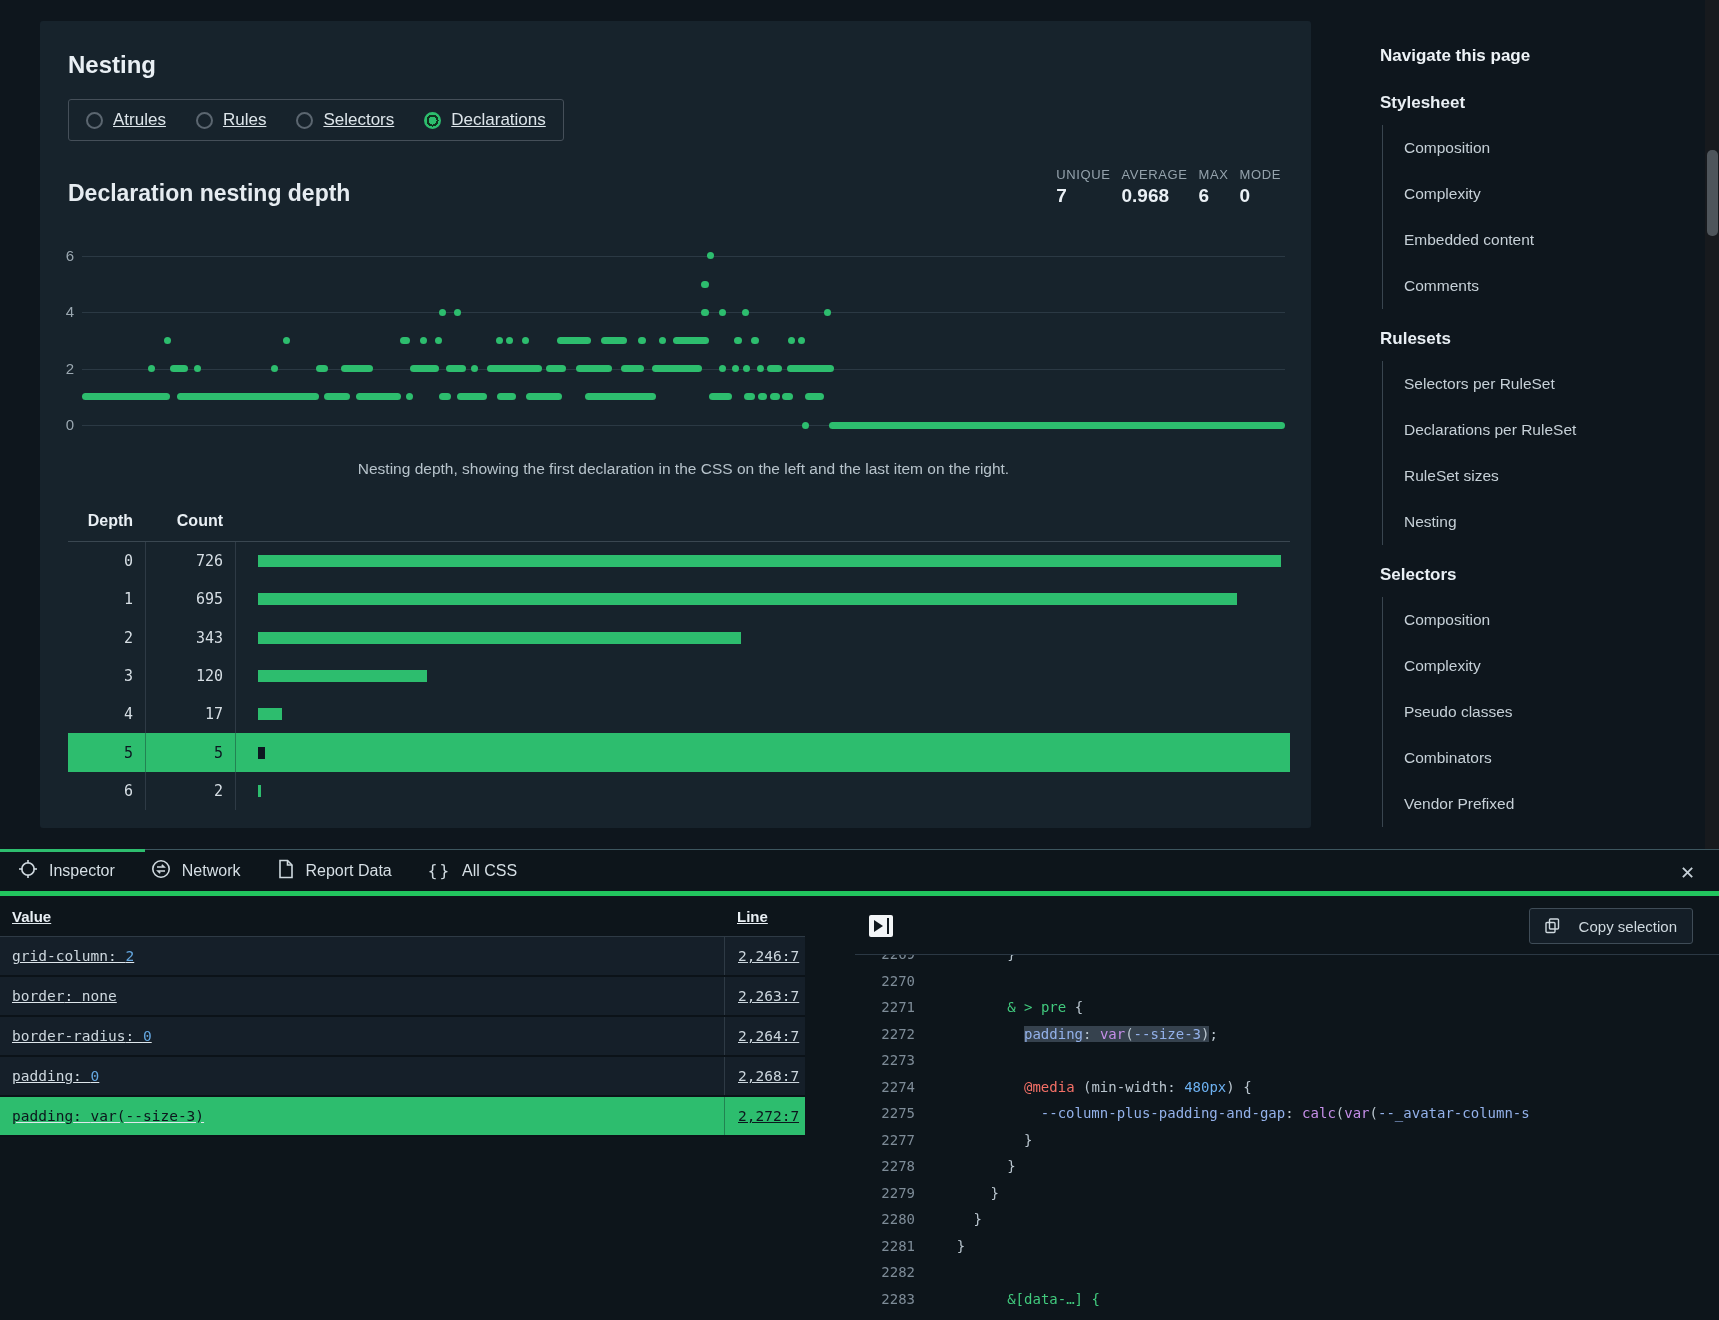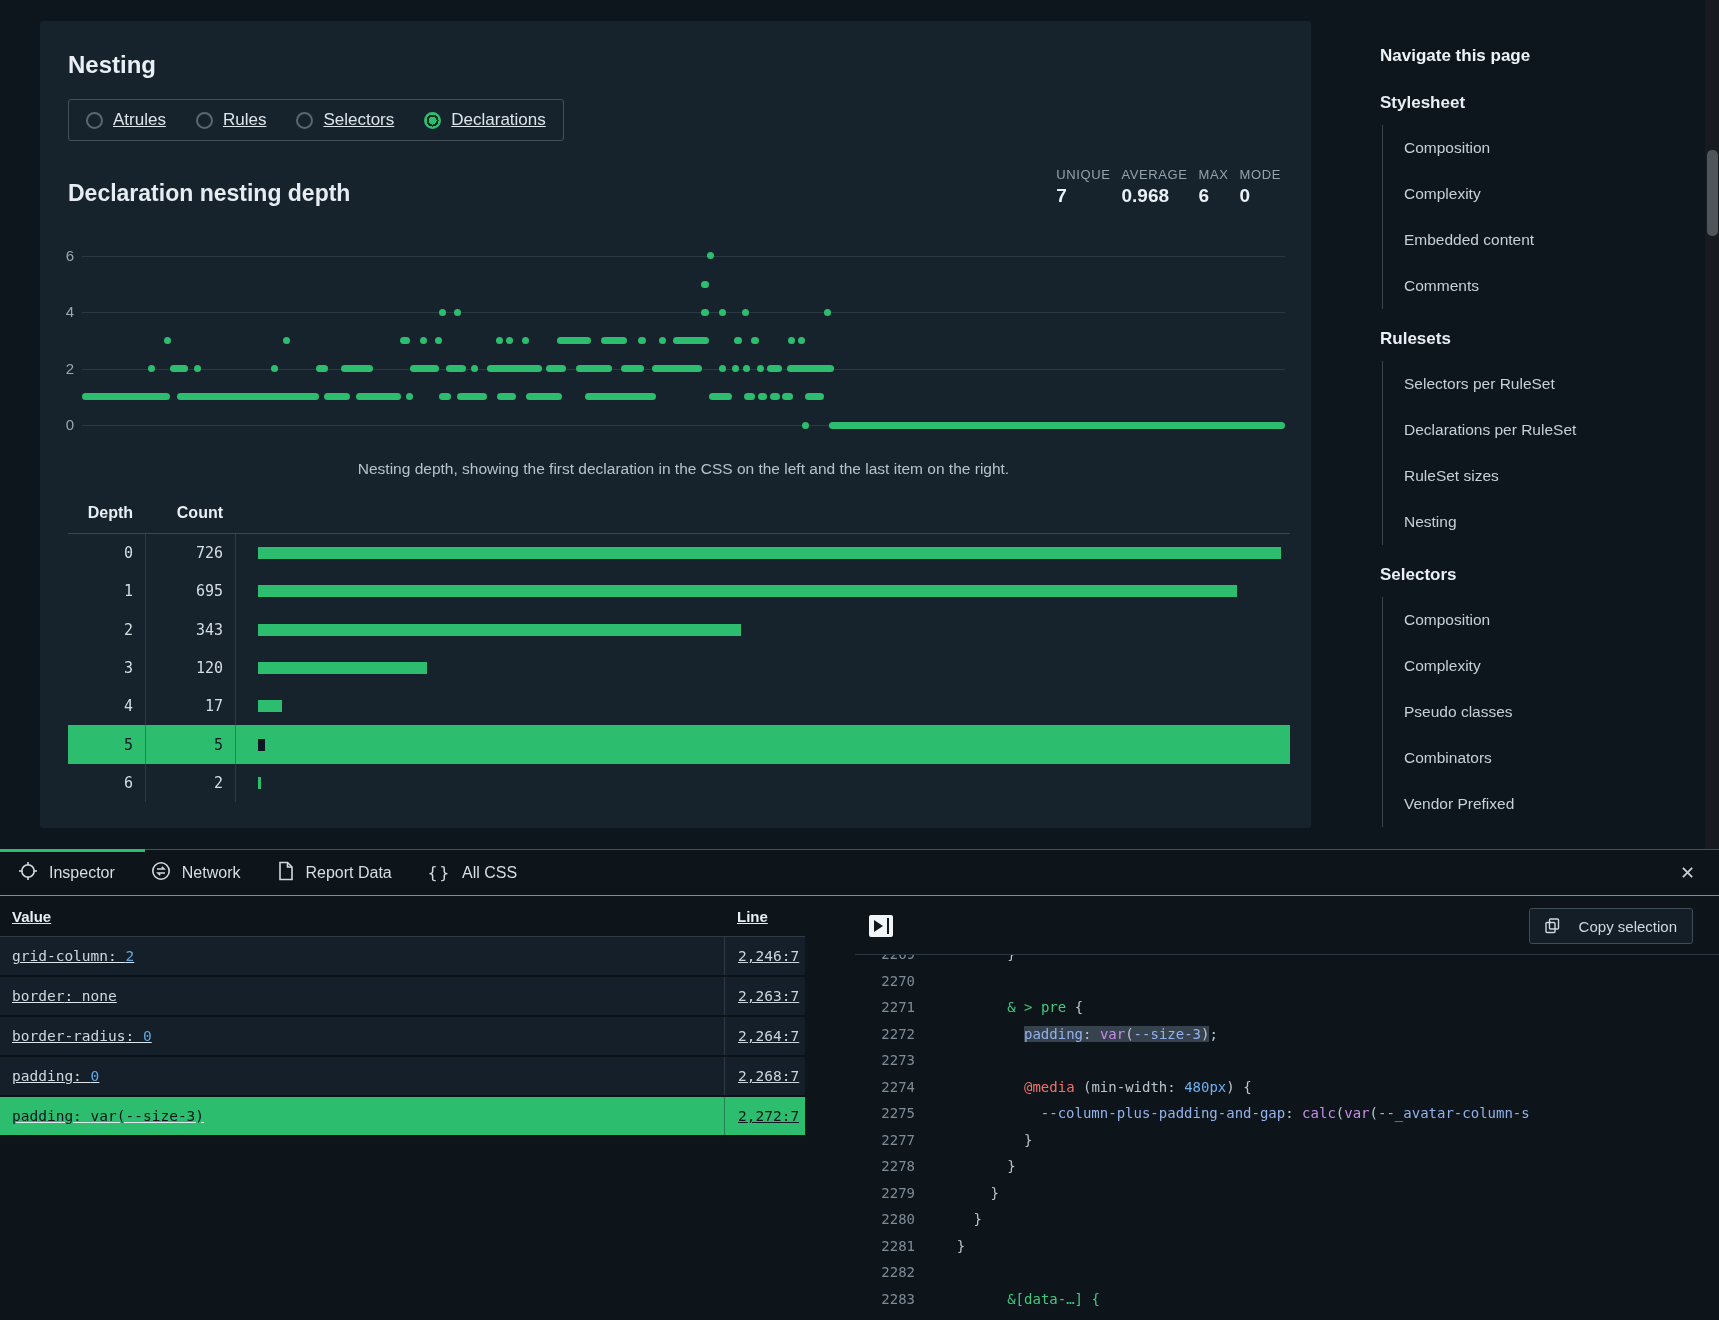--- a/index.html
+++ b/index.html
@@ -25,21 +25,21 @@
   .stat-label { font-size:13px; letter-spacing:0.6px; color:#94a2ac; }
   .stat-value { font-size:19px; font-weight:700; color:#eaf0f5; margin-top:3px; }
 
   .plot { position:relative; height:215px; width:1203px; margin:24px 0 0 14px; }
   .gridline { position:absolute; left:0; right:0; height:1px; background:#2b3944; }
   .tick-label { position:absolute; left:-26px; width:18px; text-align:right; font-size:15px; color:#9aa7b0; }
   .seg { position:absolute; height:7px; border-radius:4px; background:#2dbd6e; }
 
   .caption { width:1203px; margin:14px 0 0 14px; text-align:center; font-size:15.5px; color:#b7c3cb; }
 
-  .depth-table { margin-top:26px; width:1222px; }
+  .depth-table { margin-top:34px; width:1222px; }
   .dt-header { display:flex; font-weight:700; font-size:16px; color:#e9eff4; padding-bottom:11px; border-bottom:1px solid #3a4751; }
   .dt-row { display:flex; align-items:center; height:38.3px; }
   .dt-depth { width:77px; text-align:right; padding-right:12px; }
   .dt-count { width:90px; text-align:right; padding-right:12px; }
   .dt-row .dt-depth, .dt-row .dt-count { font-family:"DejaVu Sans Mono", monospace; font-size:15px; color:#d6dee4; }
   .dt-row .dt-count, .dt-row .dt-barcell { border-left:1px solid #2e3a45; align-self:stretch; display:flex; align-items:center; }
   .dt-row .dt-count { justify-content:flex-end; }
   .dt-barcell { flex:1; padding-left:22px; }
   .dt-bar { height:12px; background:#2dbd6e; }
   .dt-row.hl { background:#2dbd6e; }
@@ -53,21 +53,21 @@
   .nav-heading { font-size:17px; font-weight:700; color:#e9eff4; }
   .nav-group { border-left:1px solid #39454f; margin:12px 0 20px 2px; padding-left:21px; }
   .nav-item { padding:14px 0; font-size:15.5px; color:#c6d0d7; cursor:pointer; }
 
   
   #scrollbar-track { position:absolute; right:0; top:0; width:14px; height:1320px; background:#171a1e; }
   #scrollbar-thumb { position:absolute; left:1.5px; top:150px; width:11px; height:86px; background:#4e555b; border-radius:5px; }
 
   
   #dock { position:absolute; left:0; top:849px; width:1719px; height:471px; background:#0d151b; border-top:1px solid #3d565f; }
-  .tabbar { position:relative; height:46px; display:flex; align-items:stretch; border-bottom:1px solid #22c55e; }
+  .tabbar { position:relative; height:46px; display:flex; align-items:stretch; border-bottom:5px solid #22c55e; }
   .tab-indicator { position:absolute; left:0; top:-1px; width:145px; height:3px; background:#2dbd6e; }
   .tab { display:flex; align-items:center; gap:11px; padding:0 18px; cursor:pointer; }
   .tab-label { font-size:16px; color:#d6dfe5; }
   .tab svg { stroke:#cfd9df; fill:none; stroke-width:1.6; }
   .tab .braces { font-family:"DejaVu Sans Mono", monospace; font-size:16px; color:#cfd9df; letter-spacing:2px; }
   .close-btn { position:absolute; right:24px; top:12px; font-size:18px; color:#c6d0d7; cursor:pointer; }
 
   .dock-body { position:relative; height:424px; }
 
   .value-pane { position:absolute; left:0; top:0; width:805px;text-decoration:underline; }

